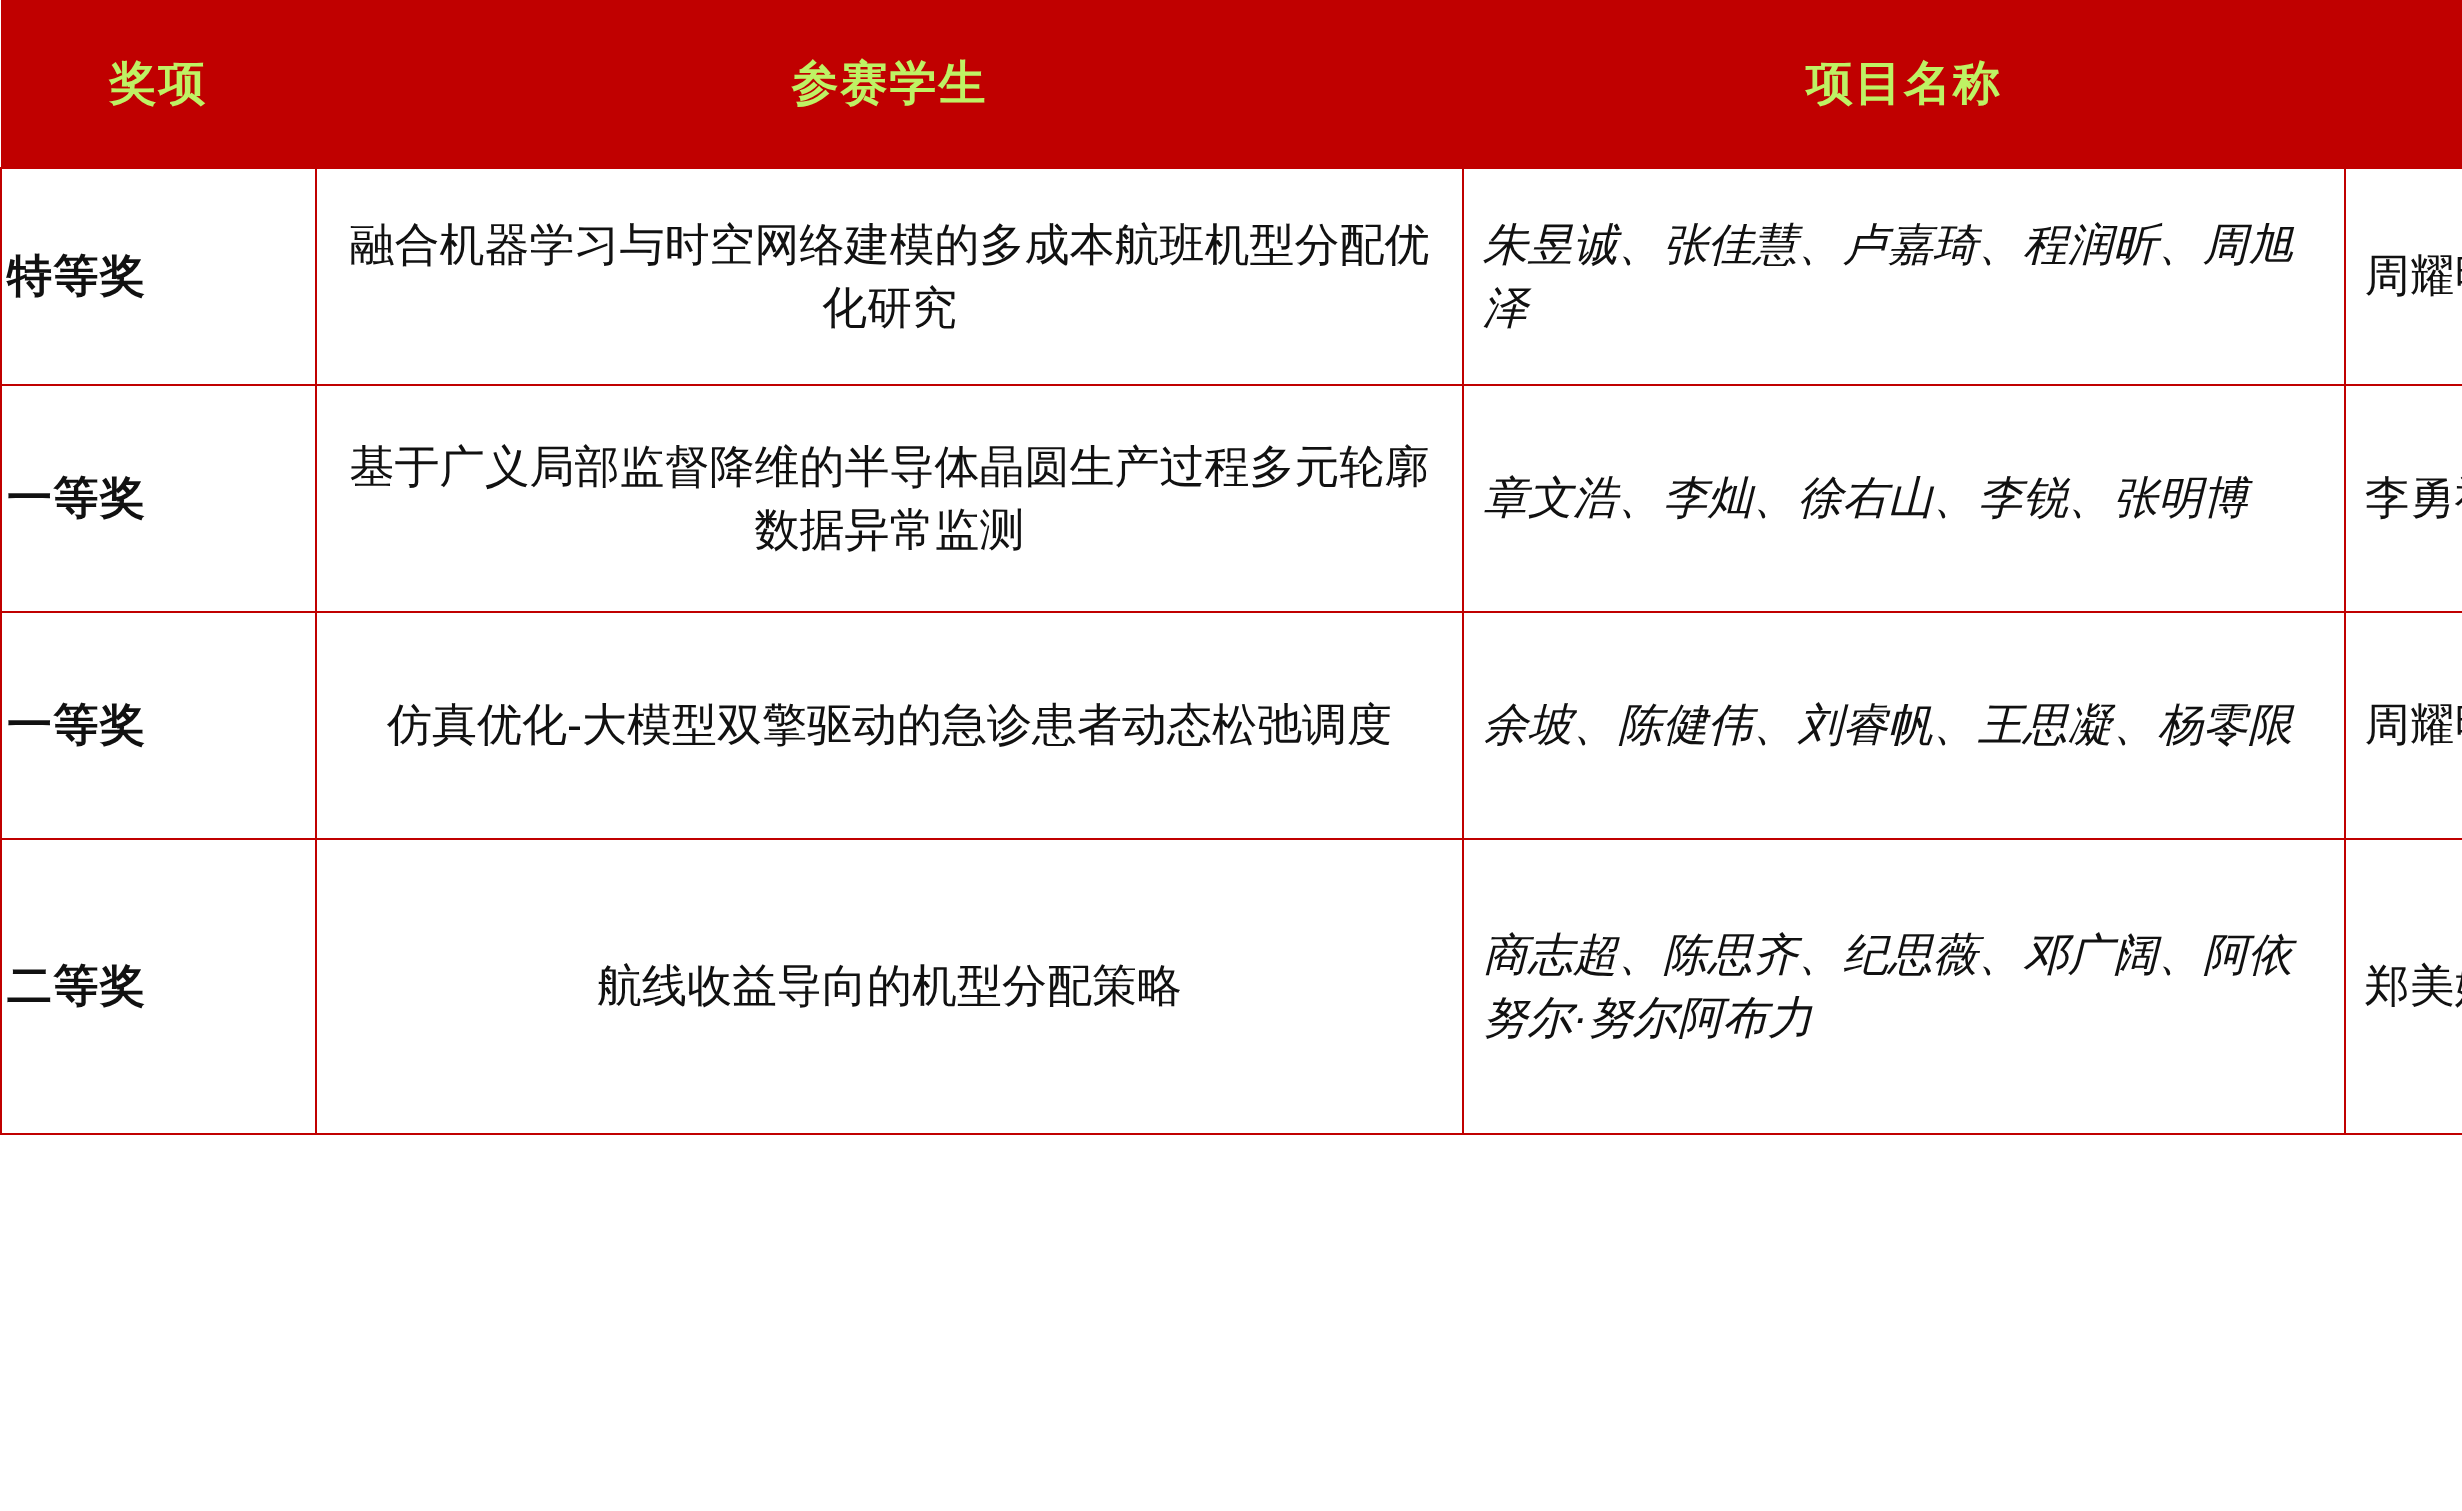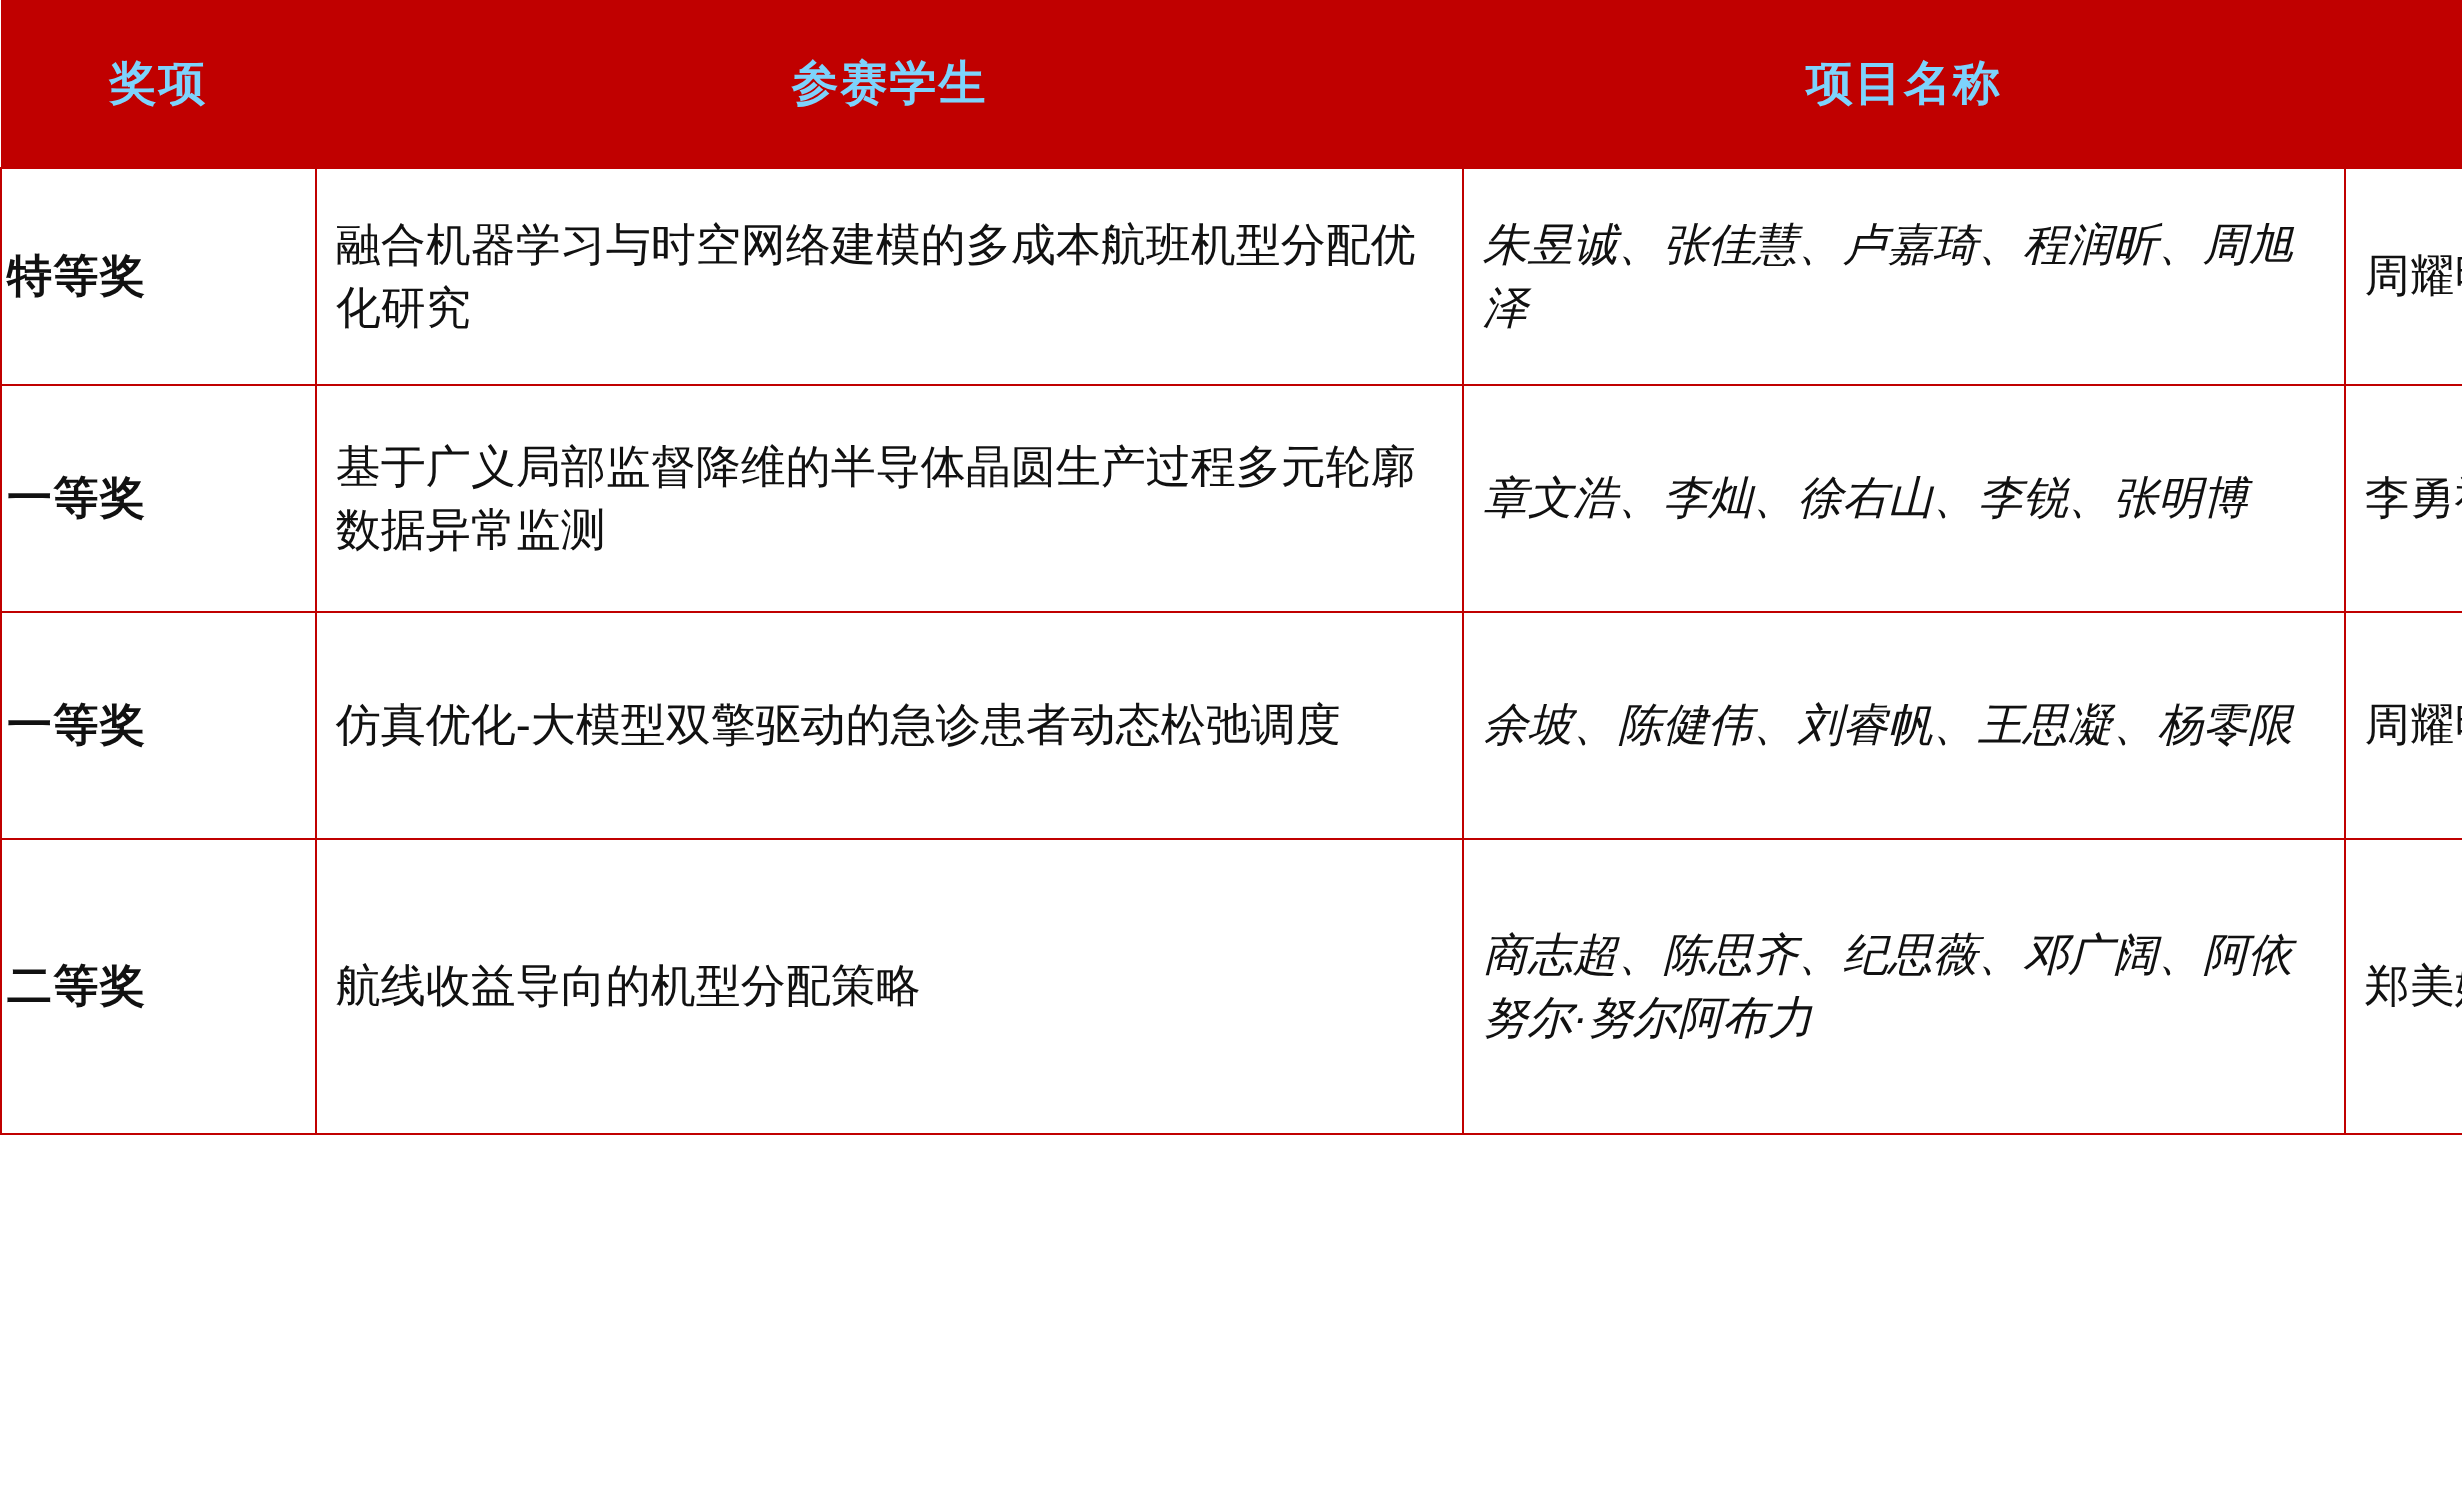--- a/index.html
+++ b/index.html
@@ -18,21 +18,21 @@
     border-collapse: collapse;
     table-layout: fixed;
   }
   .award-table col.c-award   { width: 315px; }
   .award-table col.c-project { width: 1147px; }
   .award-table col.c-students{ width: 882px; }
   .award-table col.c-teachers{ width: 601px; }
 
   thead th {
     background: #C00000;
-    color: #7dd3fc;
+    color: #bef264;
     font-size: 47px;
     font-weight: bold;
     text-align: center;
     height: 167px;
     padding: 0 9.8px;
     border: none;
     letter-spacing: 2px;
   }
   tbody td {
     border: 2.5px solid #C00000;
@@ -44,21 +44,21 @@
     box-sizing: border-box;
     background: #ffffff;
   }
   tbody td.award-cell {
     text-align: left;
     font-weight: bold;
     letter-spacing: 1.5px;
     padding: 16.7px 4.9px;
   }
   tbody td.project-cell {
-    text-align: left;
+    text-align: center;
     margin-left: 29px;
   }
   tbody td.students-cell {
     text-align: left;
     font-style: italic;
   }
   tbody td.teachers-cell {
     text-align: left;
   }
   tbody tr.r1 td { height: 217px; }

